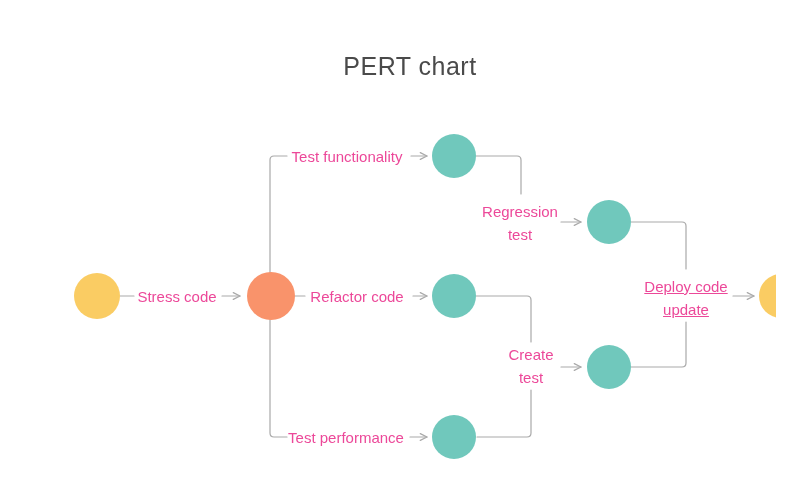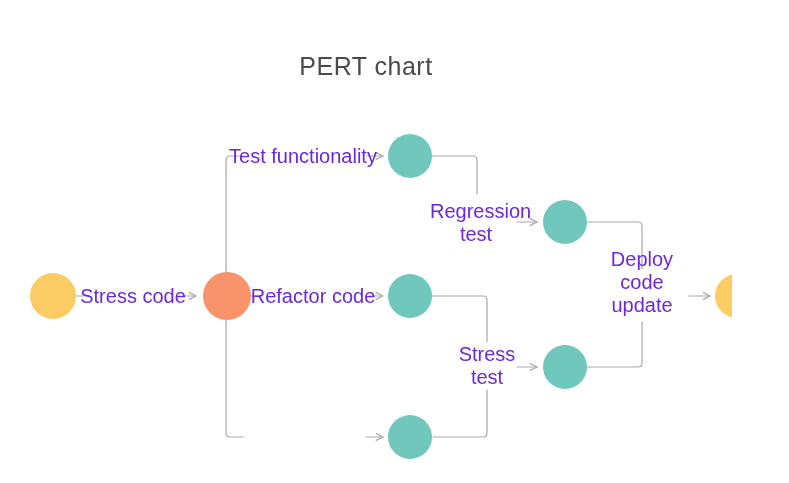--- a/index.html
+++ b/index.html
@@ -7,20 +7,21 @@
     padding: 0;
     background: #ffffff;
   }
   .canvas {
     position: relative;
     width: 732px;
     height: 483px;
     background: #ffffff;
     overflow: hidden;
     font-family: "Liberation Sans", sans-serif;
+    margin-left: 44px;
   }
   .title {
     position: absolute;
     top: 52px;
     left: 0;
     width: 100%;
     margin: 0;
     text-align: center;
     font-size: 25px;
     font-weight: 400;
@@ -29,23 +30,23 @@
   }
   .connectors {
     position: absolute;
     top: 0;
     left: 0;
   }
   .edge-label {
     position: absolute;
     transform: translate(-50%, -50%);
     text-align: center;
-    font-size: 20px;
+    font-size: 15px;
     line-height: 23px;
-    color: #6d28d9;
+    color: #ec4899;
     white-space: nowrap;
   }
   .edge-label.wrap {
     white-space: normal;
   }
 </style>
 </head>
 <body>
 
 <div class="canvas">
@@ -97,20 +98,21 @@
       <circle cx="737" cy="296" r="22" fill="#FACC63"></circle>
     </g>
   </svg>
 
   <div class="edge-label" style="left:133px; top:296px;">Stress code</div>
 
   <div class="edge-label" style="left:303px; top:156px;">Test functionality</div>
 
   <div class="edge-label" style="left:313px; top:296px;">Refactor code</div>
 
+  <div class="edge-label" style="left:302px; top:437px;">Test performance</div>
 
   <div class="edge-label wrap" style="left:476px; top:223px; width:92px;text-align:center;">Regression test</div>
 
-  <div class="edge-label wrap" style="left:487px; top:366px; width:64px;">Stress test</div>
+  <div class="edge-label wrap" style="left:487px; top:366px; width:64px;">Create test</div>
 
-  <div class="edge-label wrap" style="left:642px; top:282px; width:104px;">Deploy code update</div>
+  <div class="edge-label wrap" style="left:642px; top:298px; width:104px;text-decoration:underline;">Deploy code update</div>
 
 </div>
 
 </body></html>

